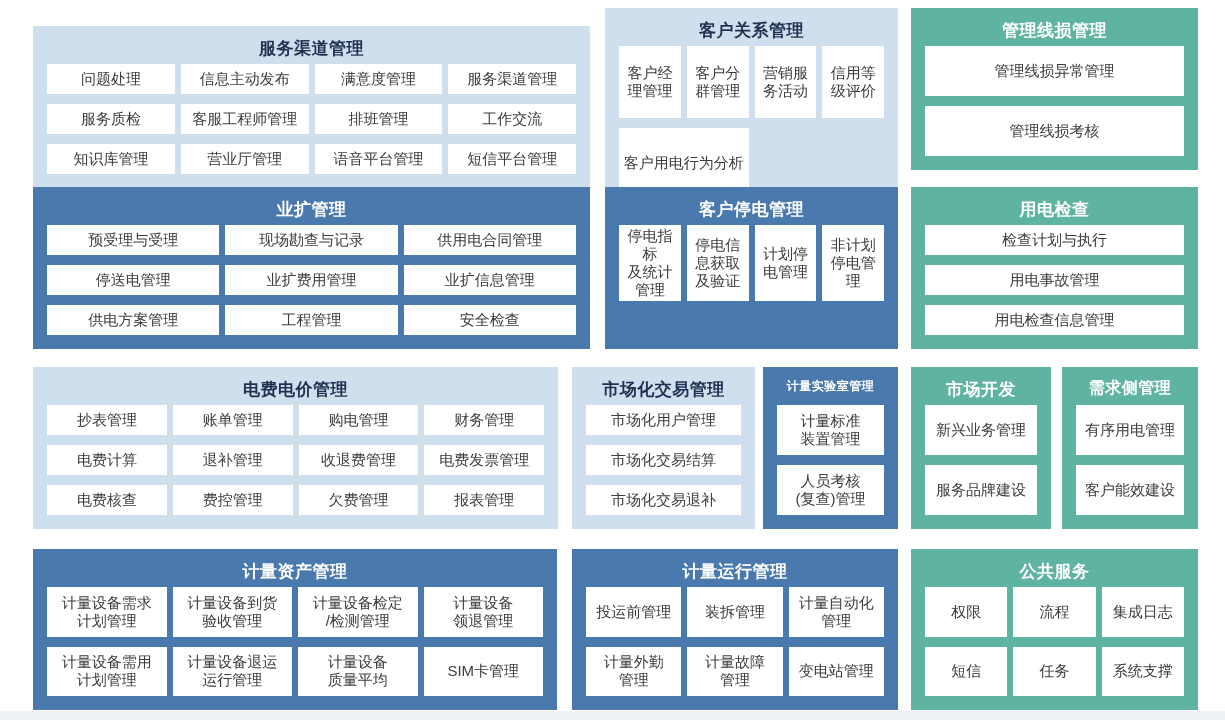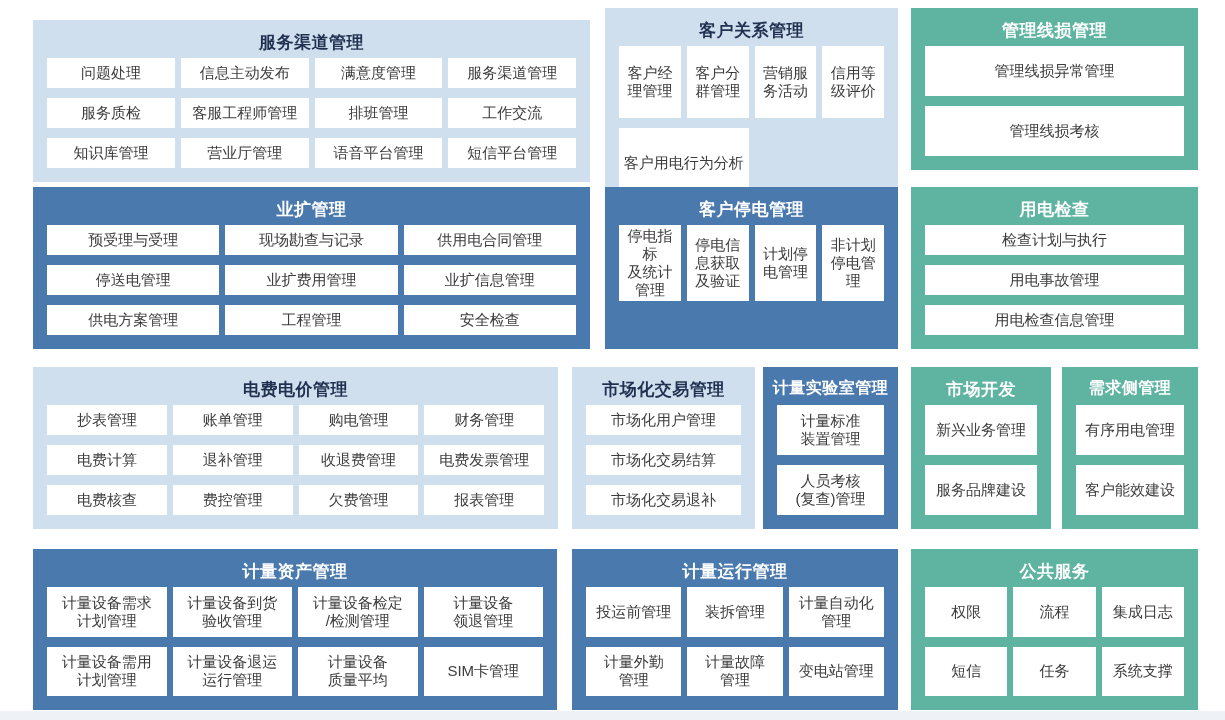--- a/index.html
+++ b/index.html
@@ -64,21 +64,21 @@
     left:0;right:0;
     top:711px;height:9px;
     background:#eef2f6;
   }
 </style>
 </head>
 <body>
 
 <div class="canvas">
 
-  <section class="block theme-light" style="left:33px;top:20px;width:557px;height:162px">
+  <section class="block theme-light" style="left:33px;top:26px;width:557px;height:162px">
     <div class="title">服务渠道管理</div>
     <div class="items cols-4">
         <div class="cell">问题处理</div>
         <div class="cell">信息主动发布</div>
         <div class="cell">满意度管理</div>
         <div class="cell">服务渠道管理</div>
         <div class="cell">服务质检</div>
         <div class="cell">客服工程师管理</div>
         <div class="cell">排班管理</div>
         <div class="cell">工作交流</div>
@@ -165,21 +165,21 @@
   <section class="block theme-light" style="left:572px;top:367px;width:183px;height:162px">
     <div class="title">市场化交易管理</div>
     <div class="items cols-1">
         <div class="cell">市场化用户管理</div>
         <div class="cell">市场化交易结算</div>
         <div class="cell">市场化交易退补</div>
       </div>
   </section>
 
   <section class="block theme-dark" style="left:763px;top:367px;width:135px;height:162px">
-    <div class="title" style="font-size:16px">计量实验室管理</div>
+    <div class="title" style="font-size:12px">计量实验室管理</div>
     <div class="items cols-1">
         <div class="cell">计量标准
 装置管理</div>
         <div class="cell">人员考核
 (复查)管理</div>
       </div>
   </section>
 
   <section class="block theme-green" style="left:911px;top:367px;width:140px;height:162px">
     <div class="title">市场开发</div>

